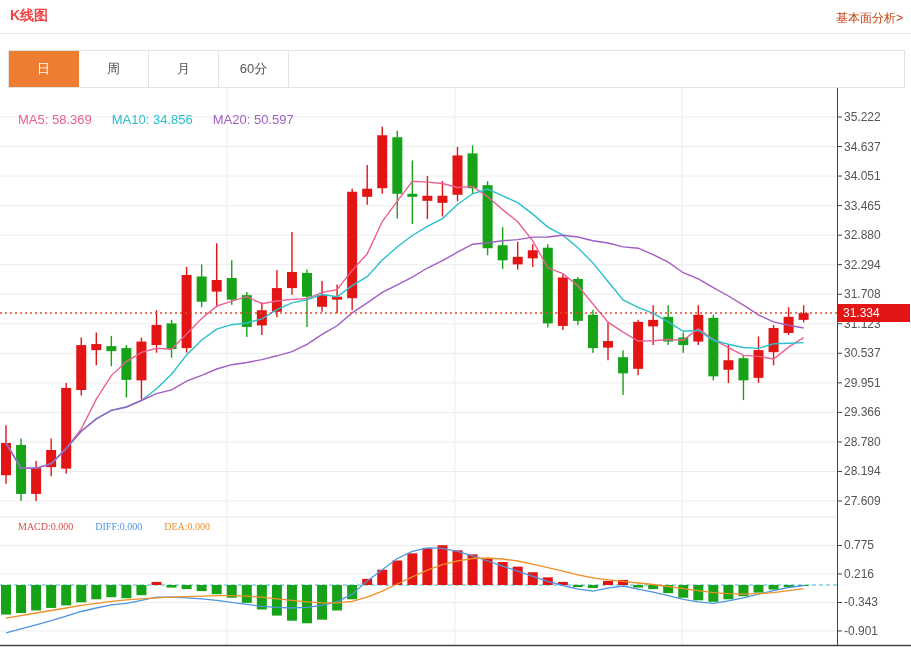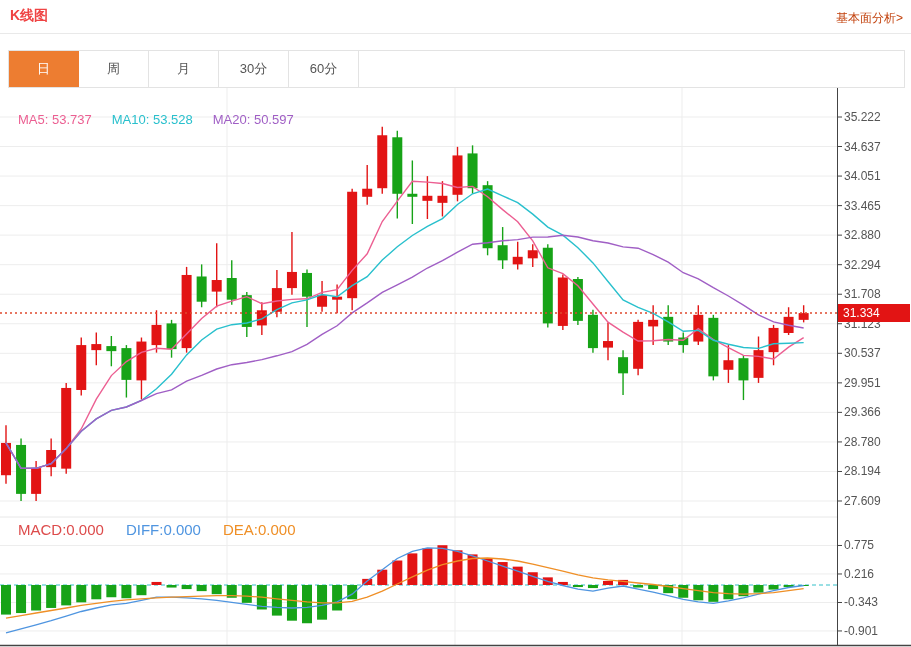--- a/index.html
+++ b/index.html
@@ -15,21 +15,21 @@
   .tab.active{background:#ed7d31;color:#fff;border-right-color:#ed7d31;}
   .tab-filler{flex:1;background:#fff;}
   .chart-svg{position:absolute;left:0;top:0;width:911px;height:647px;}
   .info-row{position:absolute;left:18px;top:94px;font-size:13px;white-space:nowrap;}
   .info-row .lbl{color:#333;}
   .info-row .val{color:#dd4b4b;margin-right:16px;}
   .ma-row{position:absolute;left:18px;top:112px;font-size:13px;white-space:nowrap;}
   .ma5{color:#ec5f92;margin-right:20px;}
   .ma10{color:#29c0cd;margin-right:20px;}
   .ma20{color:#a05fc5;}
-  .macd-row{position:absolute;left:18px;top:521px;font-size:15px;white-space:nowrap;}
+  .macd-row{position:absolute;left:18px;top:521px;font-size:10px;white-space:nowrap;font-family:Liberation Serif, serif;}
   .macd-v{color:#dd4b4b;margin-right:22px;}
   .diff-v{color:#4f95e0;margin-right:22px;}
   .dea-v{color:#ef8f26;}
   .price-badge{position:absolute;left:838px;top:304px;width:72px;height:18px;background:#e21414;
                color:#fff;font-size:12px;line-height:18px;padding-left:5px;box-sizing:border-box;}
 </style>
 </head>
 <body>
 
 <div id="app">
@@ -277,28 +277,27 @@
     </svg>
 
   <div class="page-title">K线图</div>
   <a class="top-link">基本面分析&gt;</a>
   <div class="title-divider"></div>
 
   <div class="tabbar" id="tabbar">
       <div class="tab active">日</div>
       <div class="tab">周</div>
       <div class="tab">月</div>
-      <div class="tab">30分</div>
       <div class="tab">60分</div>
       <div class="tab-filler"></div>
     </div>
 
 
   <div class="ma-row">
-    <span class="ma5"><span>MA5:</span> <span>53.737</span></span><span class="ma10"><span>MA10:</span> <span>53.528</span></span><span class="ma20"><span>MA20:</span> <span>50.597</span></span>
+    <span class="ma5"><span>MA5:</span> <span>58.369</span></span><span class="ma10"><span>MA10:</span> <span>34.856</span></span><span class="ma20"><span>MA20:</span> <span>50.597</span></span>
   </div>
 
   <div class="macd-row">
     <span class="macd-v"><span>MACD:</span><span>0.000</span></span><span class="diff-v"><span>DIFF:</span><span>0.000</span></span><span class="dea-v"><span>DEA:</span><span>0.000</span></span>
   </div>
 
   <div class="price-badge">31.334</div>
 </div>
 
 </body></html>

